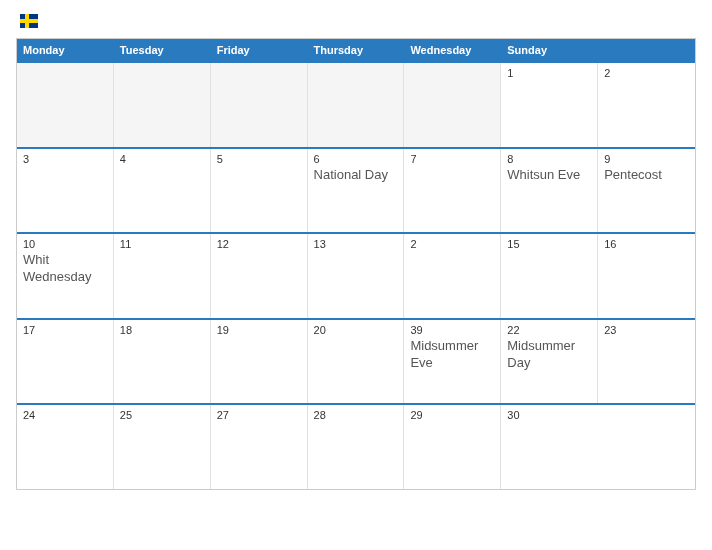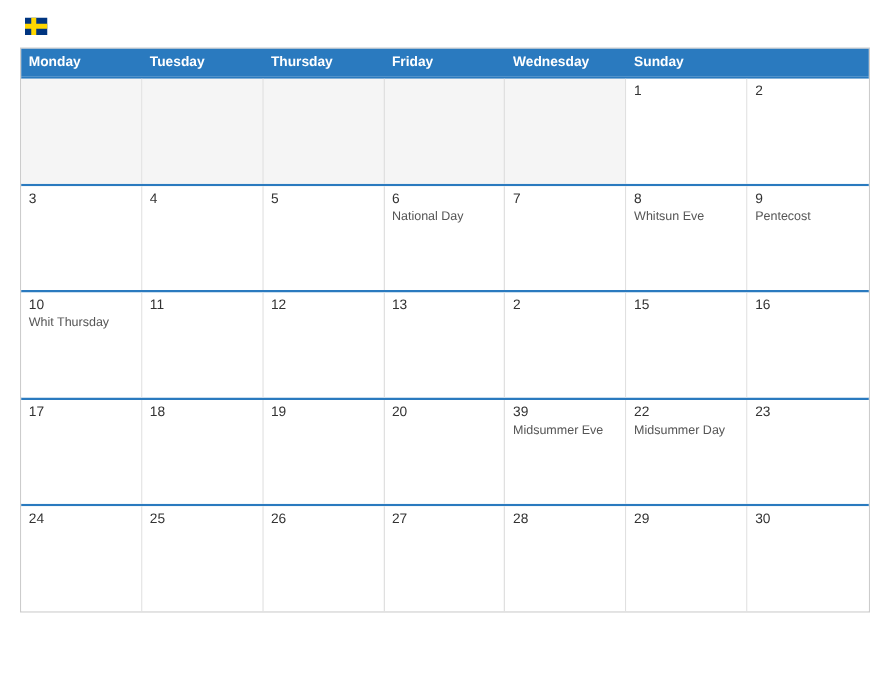--- a/index.html
+++ b/index.html
@@ -98,21 +98,21 @@
     .day-cell.empty {
       background: #f5f5f5;
     }
     .day-number {
       font-size: 11px;
       color: #333;
       display: block;
       margin-bottom: 2px;
     }
     .holiday {
-      font-size: 10px;
+      font-size: 13px;
       color: #555;
       display: block;
       line-height: 1.3;
     }
   </style>
 </head>
 <body>
 
 <div class="page">
   <div class="header">
@@ -126,22 +126,22 @@
       <span class="logo-text-blue"></span>
     </div>
     <div class="title"></div>
     <div class="country"></div>
   </div>
 
   <div class="calendar">
     <div class="day-headers">
     <div class="day-header">Monday</div>
         <div class="day-header">Tuesday</div>
+        <div class="day-header">Friday</div>
         <div class="day-header">Thursday</div>
-        <div class="day-header">Friday</div>
         <div class="day-header">Wednesday</div>
         <div class="day-header">Sunday</div>
       </div>
     <div class="weeks">
     <div class="week-row">
           <div class="day-cell empty"></div>
           <div class="day-cell empty"></div>
           <div class="day-cell empty"></div>
           <div class="day-cell empty"></div>
           <div class="day-cell empty"></div>
@@ -174,21 +174,21 @@
             <span class="holiday">Whitsun Eve</span>
           </div>
           <div class="day-cell">
             <span class="day-number">9</span>
             <span class="holiday">Pentecost</span>
           </div>
         </div>
         <div class="week-row">
           <div class="day-cell">
             <span class="day-number">10</span>
-            <span class="holiday">Whit Thursday</span>
+            <span class="holiday">Whit Wednesday</span>
           </div>
           <div class="day-cell">
             <span class="day-number">11</span>
           </div>
           <div class="day-cell">
             <span class="day-number">12</span>
           </div>
           <div class="day-cell">
             <span class="day-number">13</span>
           </div>
@@ -226,23 +226,20 @@
           <div class="day-cell">
             <span class="day-number">23</span>
           </div>
         </div>
         <div class="week-row">
           <div class="day-cell">
             <span class="day-number">24</span>
           </div>
           <div class="day-cell">
             <span class="day-number">25</span>
-          </div>
-          <div class="day-cell">
-            <span class="day-number">26</span>
           </div>
           <div class="day-cell">
             <span class="day-number">27</span>
           </div>
           <div class="day-cell">
             <span class="day-number">28</span>
           </div>
           <div class="day-cell">
             <span class="day-number">29</span>
           </div>

